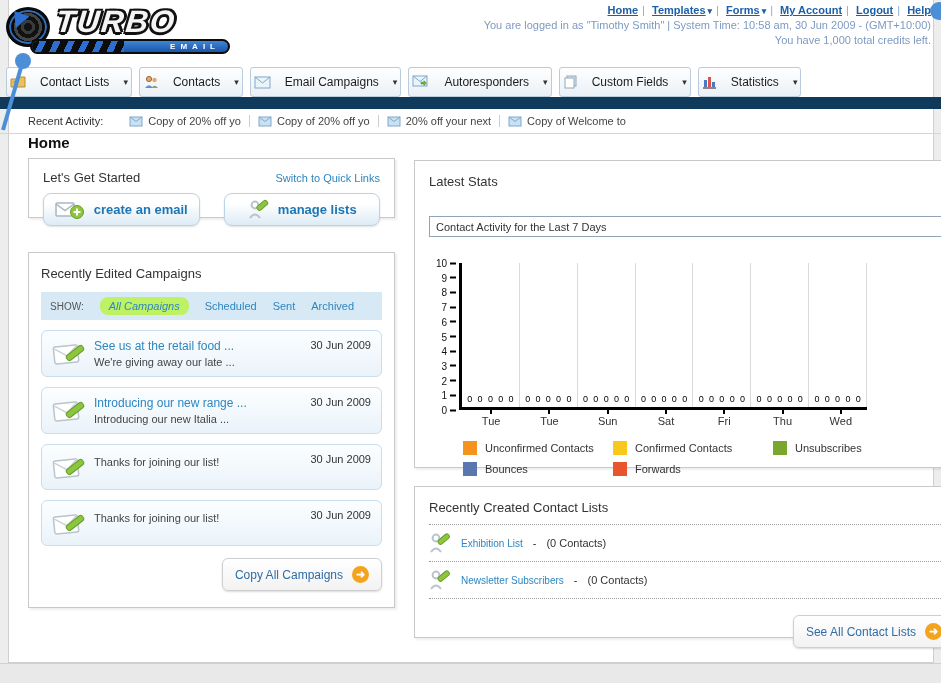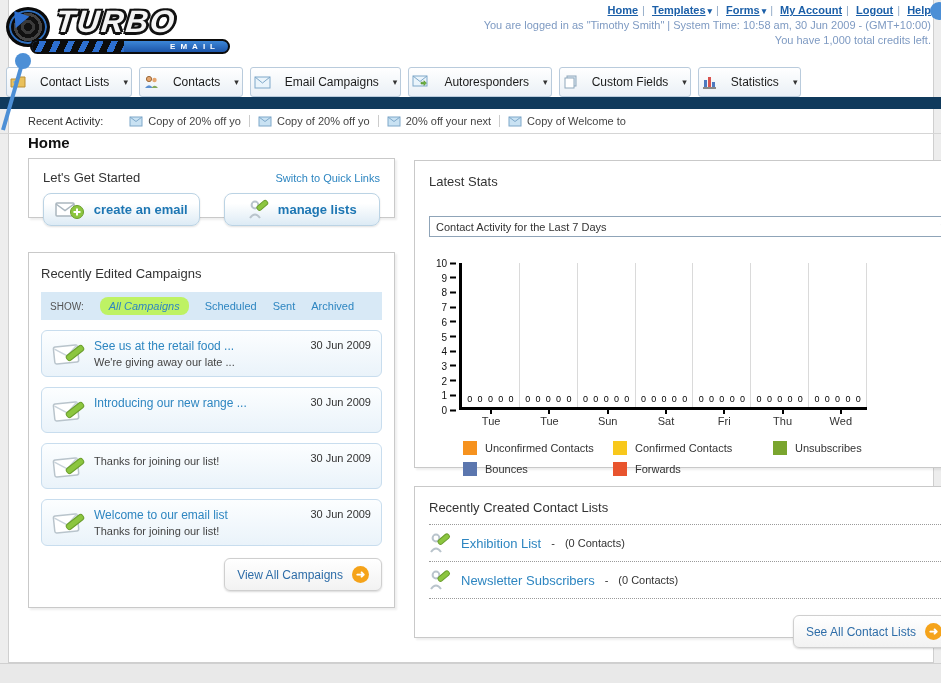--- a/index.html
+++ b/index.html
@@ -107,21 +107,21 @@
   .day-name { font-size:11px; color:#333; margin-top:1px; }
   .chart-legend { margin-top:14px; margin-left:4px; display:grid; grid-template-columns:150px 160px auto; row-gap:7px; }
   .legend-item { display:flex; align-items:center; gap:8px; }
   .swatch { width:14px; height:14px; display:inline-block; }
   .legend-label { font-size:11px; color:#333; }
 
   
   .cl-panel { padding:11px 14px 12px 14px; height:152px; }
   .cl-title { padding-bottom:8px; border-bottom:1px dotted #9a9a9a; }
   .cl-row { display:flex; align-items:center; gap:10px; padding:6px 0; border-bottom:1px dotted #9a9a9a; cursor:pointer; }
-  .cl-name { font-size:13px; color:#2E86C1; }
+  .cl-name { font-size:10px; color:#2E86C1; }
   .cl-count { font-size:11px; color:#333; }
   .cl-footer { display:flex; justify-content:flex-end; margin-top:16px; }
 
   .arrow-circle { width:17px; height:17px; border-radius:50%; background:#F5A31A; color:#fff;
     display:flex; align-items:center; justify-content:center; font-size:11px; font-weight:bold; }
 </style>
 </head>
 <body>
 
 <div class="page">
@@ -298,45 +298,45 @@
         <div class="camp-sub">We're giving away our late ...</div>
         <div class="camp-date">30 Jun 2009</div>
       </div>
       <div class="camp-row">
         <svg class="camp-icon" width="36" height="30">
             <rect x="2" y="6" width="24" height="17" rx="2" fill="#fff" stroke="#B9C4CC" stroke-width="1.5" transform="rotate(-6 14 14)"></rect>
             <path d="M3 8 l12 8 L26 6" fill="none" stroke="#C8D2DA" stroke-width="1.5" transform="rotate(-6 14 14)"></path>
             <rect x="13" y="10" width="20" height="6" rx="2.5" fill="#8CC63F" stroke="#6a9e2b" transform="rotate(-38 23 13)"></rect>
           </svg>
         <div class="camp-title">Introducing our new range ...</div>
+        <div class="camp-sub">Introducing our new Italia ...</div>
         <div class="camp-date">30 Jun 2009</div>
       </div>
       <div class="camp-row">
         <svg class="camp-icon" width="36" height="30">
             <rect x="2" y="6" width="24" height="17" rx="2" fill="#fff" stroke="#B9C4CC" stroke-width="1.5" transform="rotate(-6 14 14)"></rect>
             <path d="M3 8 l12 8 L26 6" fill="none" stroke="#C8D2DA" stroke-width="1.5" transform="rotate(-6 14 14)"></path>
             <rect x="13" y="10" width="20" height="6" rx="2.5" fill="#8CC63F" stroke="#6a9e2b" transform="rotate(-38 23 13)"></rect>
           </svg>
         <div class="camp-sub">Thanks for joining our list!</div>
         <div class="camp-date">30 Jun 2009</div>
       </div>
       <div class="camp-row">
         <svg class="camp-icon" width="36" height="30">
             <rect x="2" y="6" width="24" height="17" rx="2" fill="#fff" stroke="#B9C4CC" stroke-width="1.5" transform="rotate(-6 14 14)"></rect>
             <path d="M3 8 l12 8 L26 6" fill="none" stroke="#C8D2DA" stroke-width="1.5" transform="rotate(-6 14 14)"></path>
             <rect x="13" y="10" width="20" height="6" rx="2.5" fill="#8CC63F" stroke="#6a9e2b" transform="rotate(-38 23 13)"></rect>
           </svg>
-        <div class="camp-title">Welcome to our email list</div>
         <div class="camp-sub">Thanks for joining our list!</div>
         <div class="camp-date">30 Jun 2009</div>
       </div>
 
       <div class="camp-footer">
         <div class="pill-btn">
-          <span>View All Campaigns</span>
+          <span>Copy All Campaigns</span>
           <span class="arrow-circle">➜</span>
         </div>
       </div>
     </div>
   </div>
 
   <div class="right-col">
     <div class="panel stats-panel">
       <span class="panel-title">Latest Stats</span>
       <div class="select-box">

